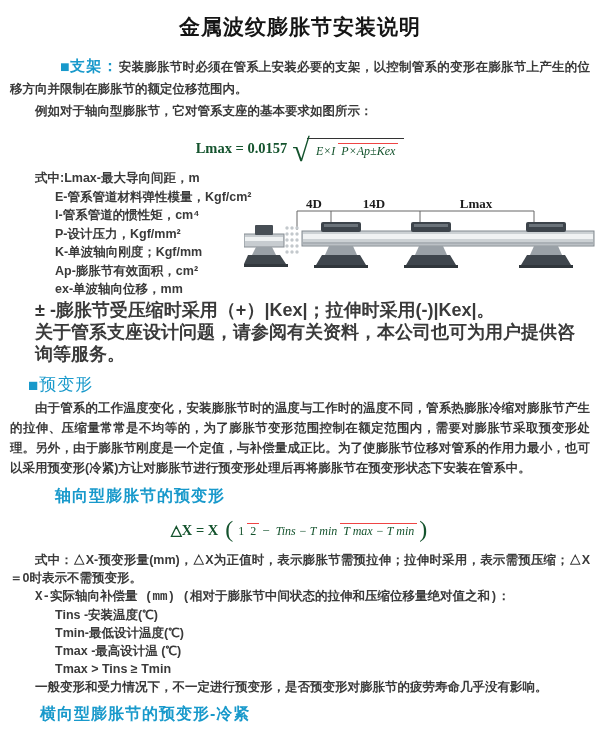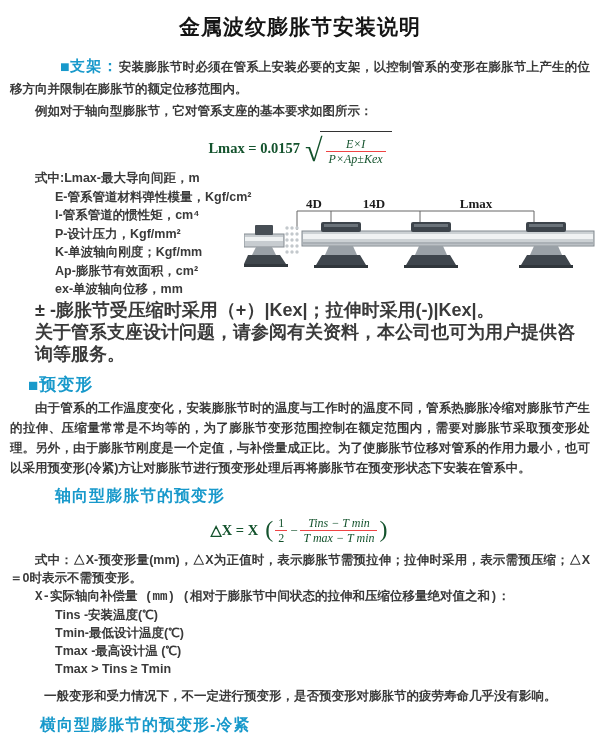--- a/index.html
+++ b/index.html
@@ -28,53 +28,53 @@
   .sec-inline-label{font-size:15px;font-weight:bold;letter-spacing:1px;}
   .p-example{margin:0;line-height:22px;text-indent:25px;}
 
   
   .formula{display:flex;justify-content:center;align-items:center;
     font-family:"Liberation Serif",serif;color:#14532d;}
   .f1{margin-top:7px;height:38px;}
   .f-lhs{font-weight:bold;font-size:14.5px;margin-right:5px;}
   .radical{font-size:32px;font-weight:400;line-height:30px;margin-right:-3px;transform:translateY(2px);}
   .rad-body{border-top:1.5px solid #333;padding:2px 6px 0 6px;}
-  .frac{display:inline-flex;flex-direction:column;align-items:center;
+  .frac{display:inline-flex;flex-direction:row;align-items:center;
     font-size:12px;font-style:italic;line-height:14px;}
   .frac .den{border-top:1px solid #ef4444;}
   .frac .num,.frac .den{padding:0 3px;}
   .frac.upright{font-style:normal;}
   .paren{font-size:24px;font-weight:400;margin:0 2px;transform:translateY(-1px);}
   .f-op{font-size:13px;margin:0 3px;}
   .f2{margin-top:6px;height:36px;}
   .f3{margin-top:4px;height:34px;}
   .f-rhs{font-weight:bold;font-size:14.5px;margin-left:4px;}
 
   
   .defs-region{position:relative;margin-top:2px;}
   .def-line{font-size:12.5px;font-weight:600;line-height:18.5px;margin-left:45px;}
   .def-line.first{margin-left:25px;}
   .note-line{font-size:18px;font-weight:600;line-height:22px;margin-left:25px;}
 
   .diagram{position:absolute;top:28px;left:234px;}
   .dim-label{font-family:"Liberation Serif",serif;font-weight:bold;font-size:13px;fill:#1c1c1c;}
 
   
-  .sec-head{margin:10px 0 2px 18px;font-size:17px;font-weight:bold;line-height:20px;letter-spacing:1px;}
+  .sec-head{margin:10px 0 2px 18px;font-size:17px;font-weight:normal;line-height:20px;letter-spacing:1px;}
   .sec-head .sec-inline-marker{font-size:17px;}
   .p-predeform{margin:2px 0 0 0;line-height:20px;text-indent:25px;text-align:justify;}
 
   .sub-head{font-size:16px;font-weight:bold;line-height:22px;letter-spacing:1px;}
   .sub-head.axial{margin:7px 0 0 45px;}
   .sub-head.lateral{margin:7px 0 0 30px;}
 
   .p-explain{margin:2px 0 0 0;line-height:18.5px;text-indent:25px;text-align:justify;}
   .x-def-line{font-size:12.5px;font-weight:600;line-height:18px;margin-left:25px;font-family:Liberation Mono, monospace;}
   .temp-line{font-size:12.5px;font-weight:600;line-height:18px;margin-left:45px;}
-  .p-note{margin:9px;line-height:18px;text-indent:25px;}
+  .p-note{margin:0;line-height:18px;text-indent:25px;}
 </style>
 </head>
 <body>
 
 <div class="title">金属波纹膨胀节安装说明</div>
 
 <p class="p-support body-text"><span class="sec-inline-marker accent">■</span><span class="sec-inline-label accent">支架：</span><span>安装膨胀节时必须在管系上安装必要的支架，以控制管系的变形在膨胀节上产生的位移方向并限制在膨胀节的额定位移范围内。</span></p>
 
 <p class="p-example body-text">例如对于轴向型膨胀节，它对管系支座的基本要求如图所示：</p>
 

